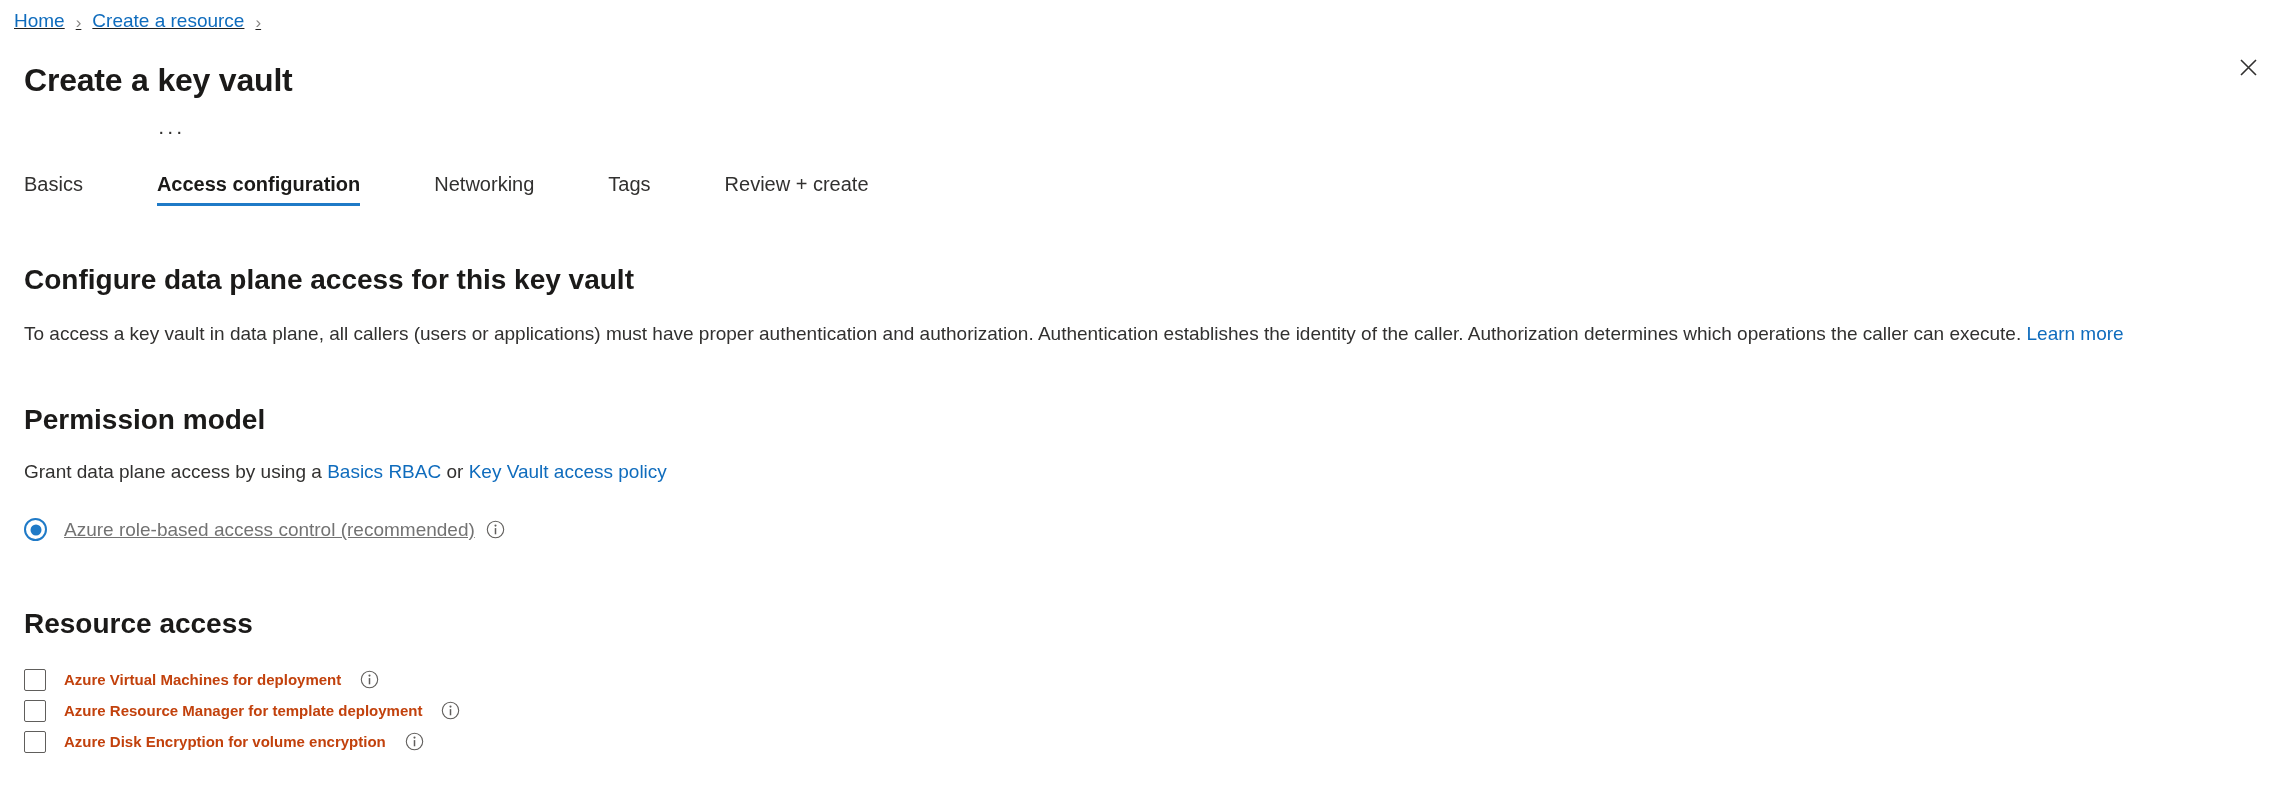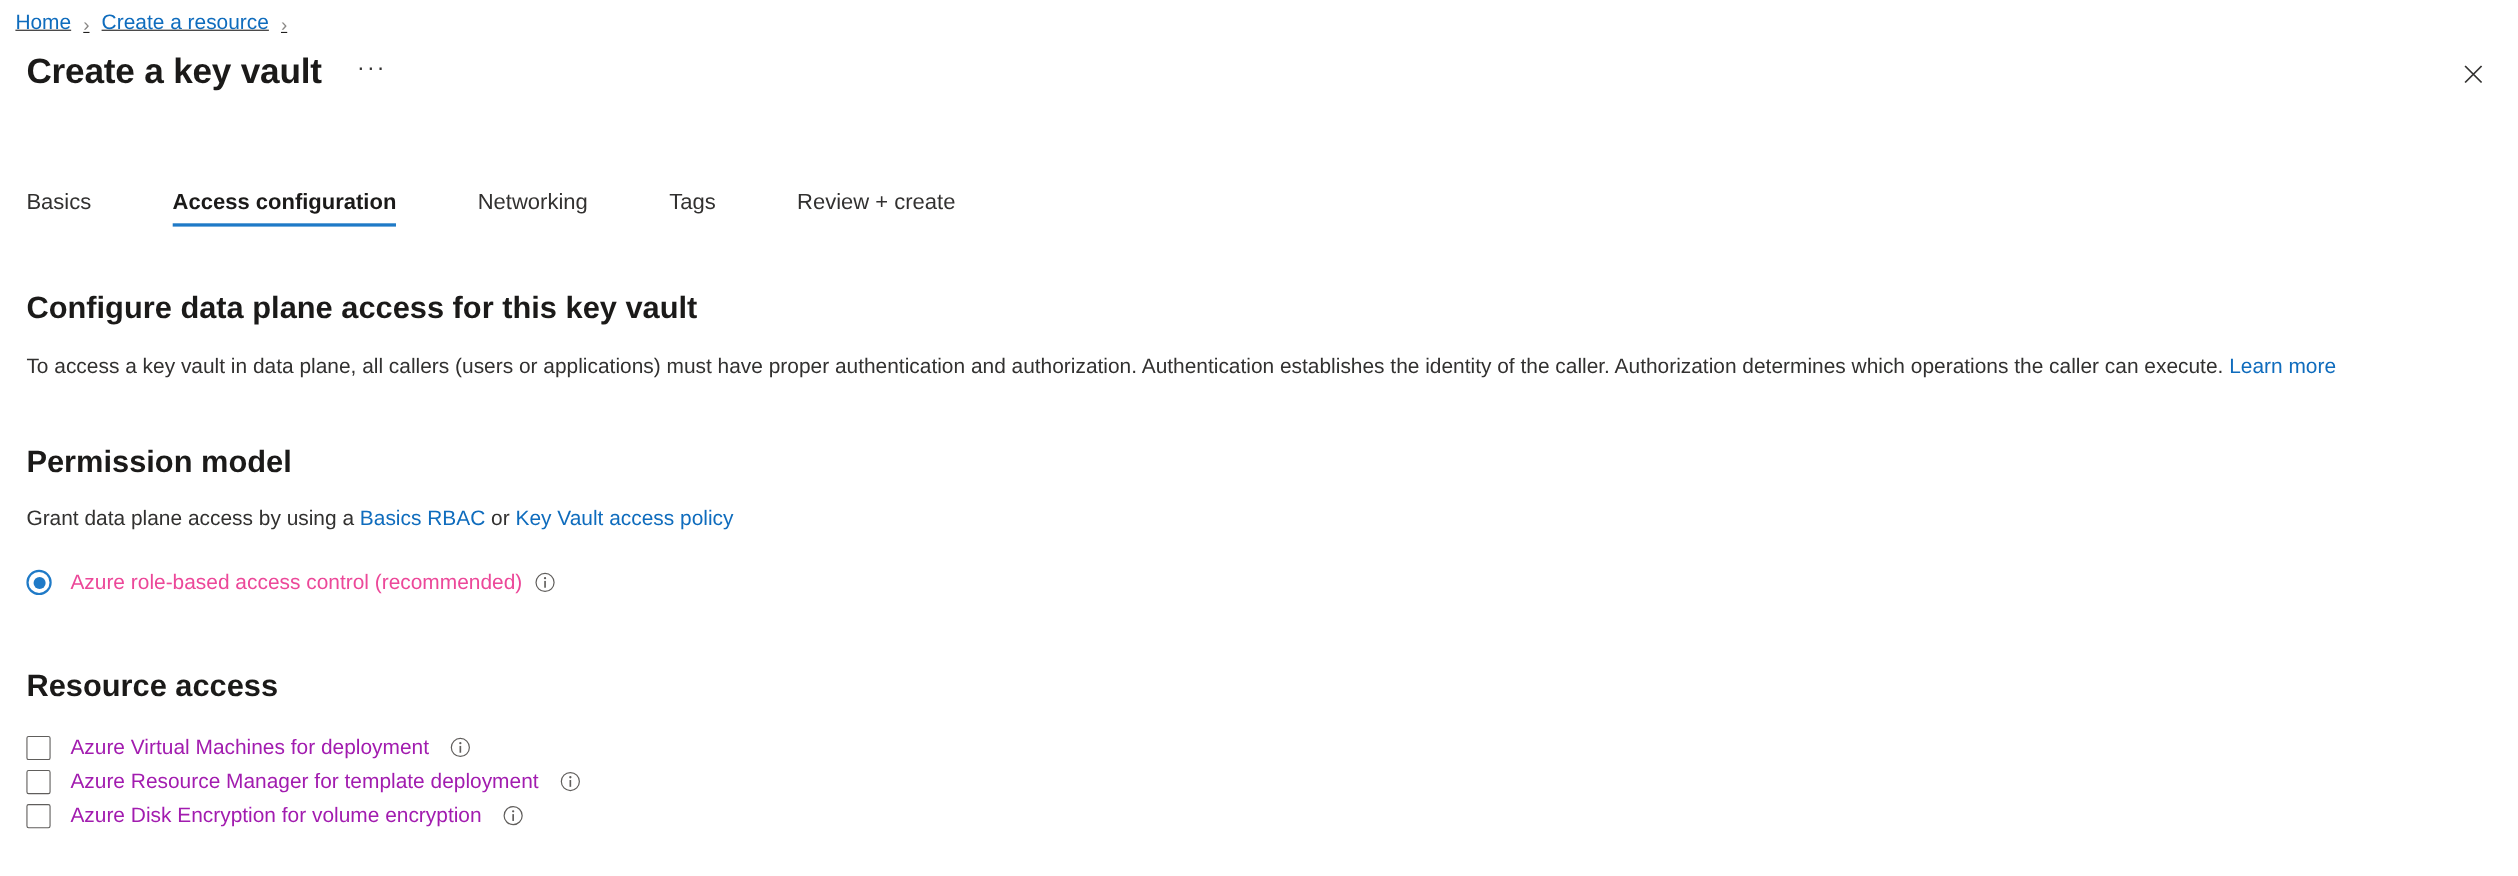--- a/index.html
+++ b/index.html
@@ -44,20 +44,21 @@
   }
 
   
   .title-row {
     position: absolute;
     left: 24px;
     top: 42px;
     display: flex;
     align-items: center;
     height: 46px;
+    flex-direction: column;
   }
   .page-title {
     font-size: 32px;
     font-weight: 600;
     color: #1b1a19;
     letter-spacing: -0.2px;
     line-height: 1.1;
     white-space: nowrap;
   }
   .title-ellipsis {
@@ -176,22 +177,23 @@
     left: 50%;
     top: 50%;
     width: 11px;
     height: 11px;
     border-radius: 50%;
     background: #1f7ac7;
     transform: translate(-50%, -50%);
   }
   .radio-label {
     font-size: 19px;
-    color: #ec4899;
-    white-space: nowrap;
+    color: #737373;
+    white-space: nowrap;
+    text-decoration: underline;
   }
 
   
   .block-resource { margin-top: 56px; }
   .check-list { margin-top: 22px; }
   .check-row {
     display: flex;
     align-items: center;
     height: 31px;
     cursor: pointer;
@@ -199,23 +201,24 @@
   .check-mark {
     width: 22px;
     height: 22px;
     border: 1.6px solid #605e5c;
     border-radius: 2px;
     background: #ffffff;
     flex: 0 0 auto;
     margin-right: 18px;
   }
   .check-label {
-    font-size: 19px;
-    color: #a21caf;
-    white-space: nowrap;
+    font-size: 15px;
+    color: #c2410c;
+    white-space: nowrap;
+    font-weight: bold;
   }
 
   
   .info-icon {
     display: inline-flex;
     align-items: center;
     justify-content: center;
     width: 19px;
     height: 19px;
     flex: 0 0 auto;

